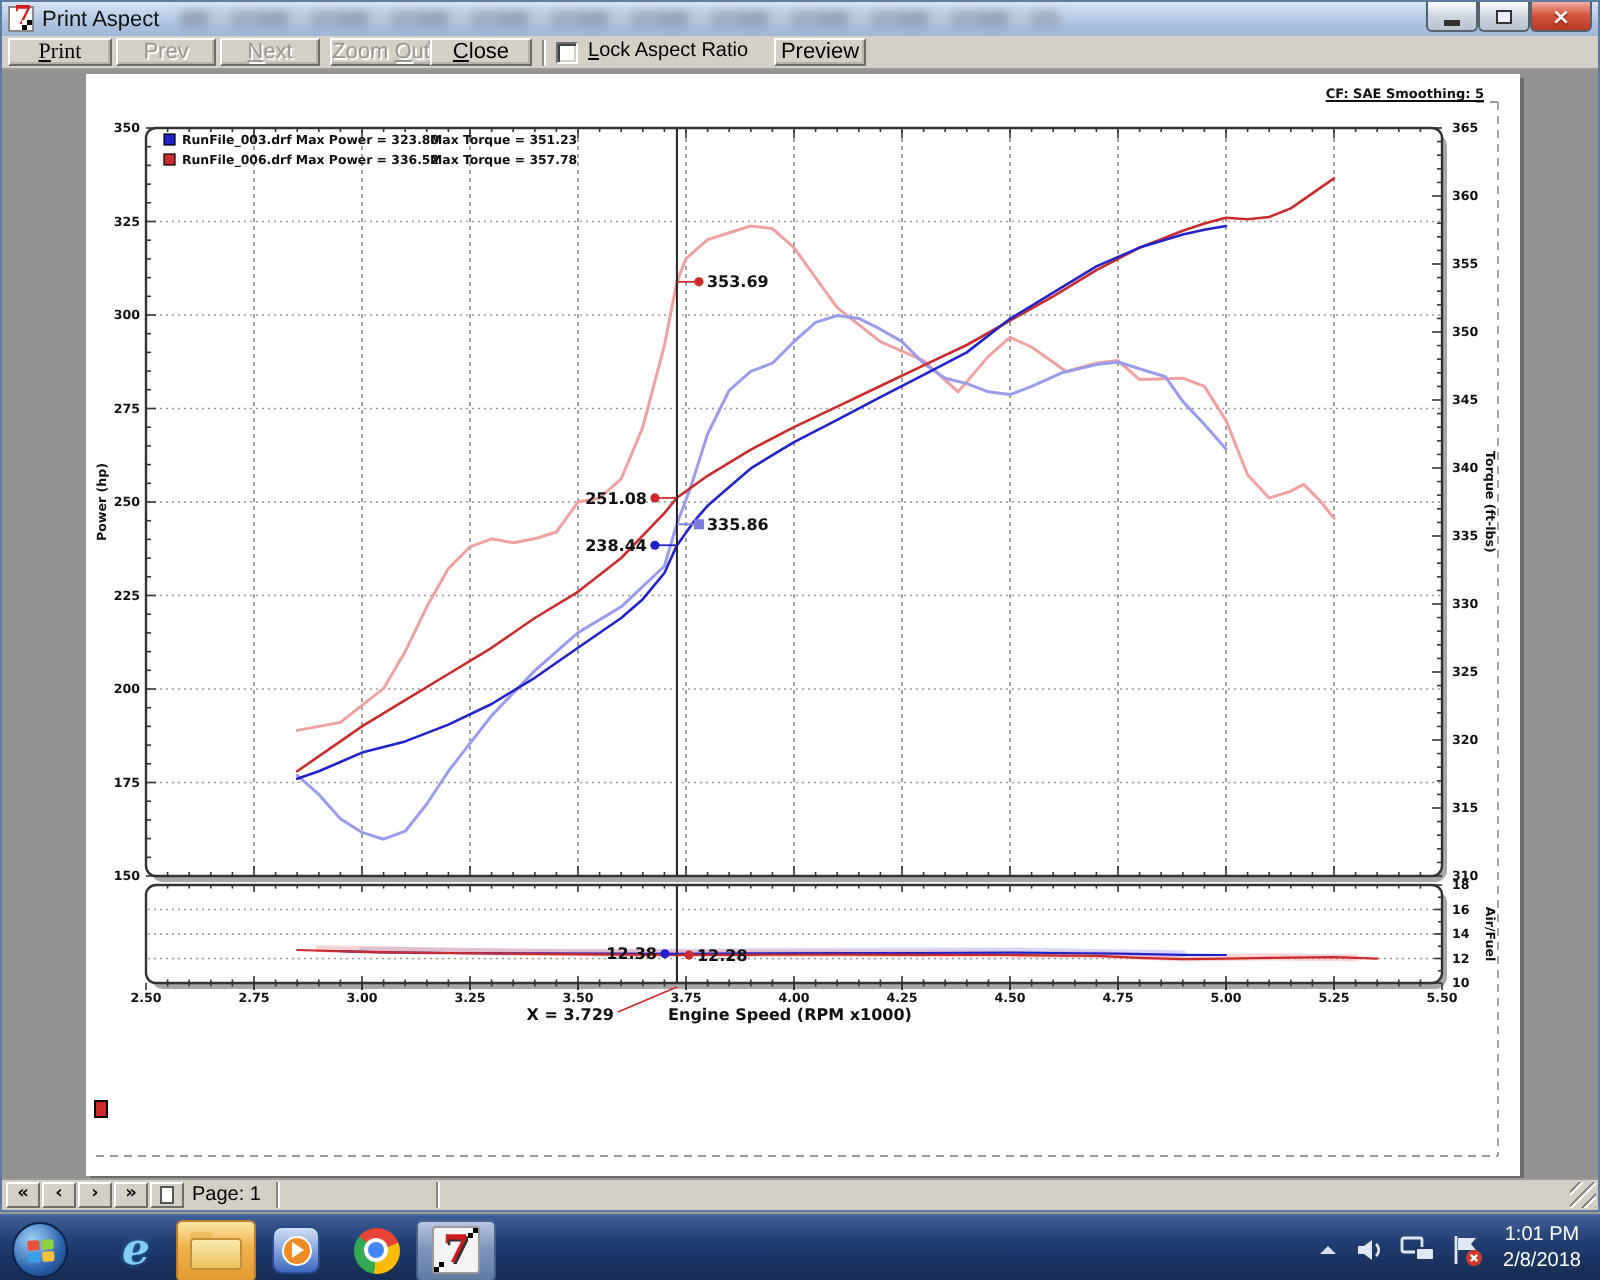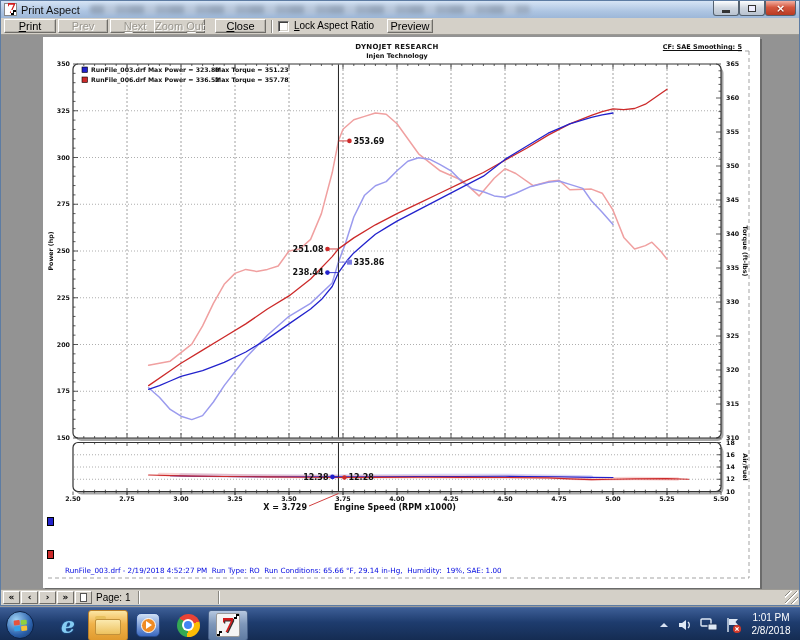--- a/index.html
+++ b/index.html
@@ -123,24 +123,24 @@
         <div class="wbtn">
             <span class="glyph-res"></span>
           </div>
         <div class="wbtn close">
             <span class="glyph-x">×</span>
           </div>
       </div>
     </div>
 
     <div class="toolbar">
-      <button class="tbtn" style="left:3px;width:52px;"><span></span><u>P</u><span>rint</span></button>
+      <button class="tbtn" style="left:3px;width:52px;font-family:Liberation Serif, serif;"><span></span><u>P</u><span>rint</span></button>
       <button class="tbtn disabled" style="left:57px;width:50px;"><span>Prev</span></button>
       <button class="tbtn disabled" style="left:109px;width:50px;"><span></span><u>N</u><span>ext</span></button>
-      <button class="tbtn disabled" style="left:153px;width:51px;"><span>Zoom </span><u>O</u><span>ut</span></button>
+      <button class="tbtn disabled" style="left:164px;width:51px;"><span>Zoom </span><u>O</u><span>ut</span></button>
       <button class="tbtn" style="left:214px;width:51px;"><span></span><u>C</u><span>lose</span></button>
       <span class="tsep" style="left:270px;"></span>
       <span class="cbox" style="left:277px;"></span>
       <span class="cblabel" style="left:293px;"><u>L</u><span>ock Aspect Ratio</span></span>
       <button class="tbtn" style="left:386px;width:46px;"><span>Preview</span></button>
     </div>
 
     <div class="workspace">
       <div class="page">
         <svg id="chart-svg" width="717" height="551" viewBox="0 0 717 551">
@@ -659,32 +659,22 @@
             <line x1="295.464" y1="440.535" x2="301.464" y2="440.535" stroke="#cc2a2a" stroke-width="0.9"></line>
             <circle cx="301.464" cy="440.535" r="2.3" fill="#cc2a2a"></circle>
             <text x="305.464" y="443.33500000000004" font-size="8" font-weight="bold" fill="#111" text-anchor="start">12.28</text>
             <rect x="39" y="30" width="5.5" height="5.5" fill="#2222cc" stroke="#000" stroke-width="0.6"></rect>
             <text x="48" y="35" font-size="6.2" font-weight="bold" fill="#111">RunFile_003.drf Max Power = 323.80</text>
             <text x="172" y="35" font-size="6.2" font-weight="bold" fill="#111">Max Torque = 351.23</text>
             <rect x="39" y="40" width="5.5" height="5.5" fill="#cc2a2a" stroke="#000" stroke-width="0.6"></rect>
             <text x="48" y="45" font-size="6.2" font-weight="bold" fill="#111">RunFile_006.drf Max Power = 336.52</text>
             <text x="172" y="45" font-size="6.2" font-weight="bold" fill="#111">Max Torque = 357.78</text>
           </svg>
-        <div class="hdr1">DYNOJET RESEARCH</div>
-        <div class="hdr2">Injen Technology</div>
         <div class="corner-note">CF: SAE  Smoothing: 5</div>
 
-        <div class="runinfo run-blue" style="top:479px;">
-          <span class="sw" style="background:#2222cc;"></span>
-          <div class="lines">
-            <div>RunFile_003.drf - 2/19/2018 4:52:27 PM  Run Type: RO  Run Conditions: 65.66 °F, 29.14 in-Hg,  Humidity:  19%, SAE: 1.00</div>
-            
-            
-          </div>
-        </div>
         <div class="runinfo run-red" style="top:512px;">
           <span class="sw" style="background:#cc2a2a;"></span>
           <div class="lines">
             
             
             
           </div>
         </div>
       </div>
     </div>

